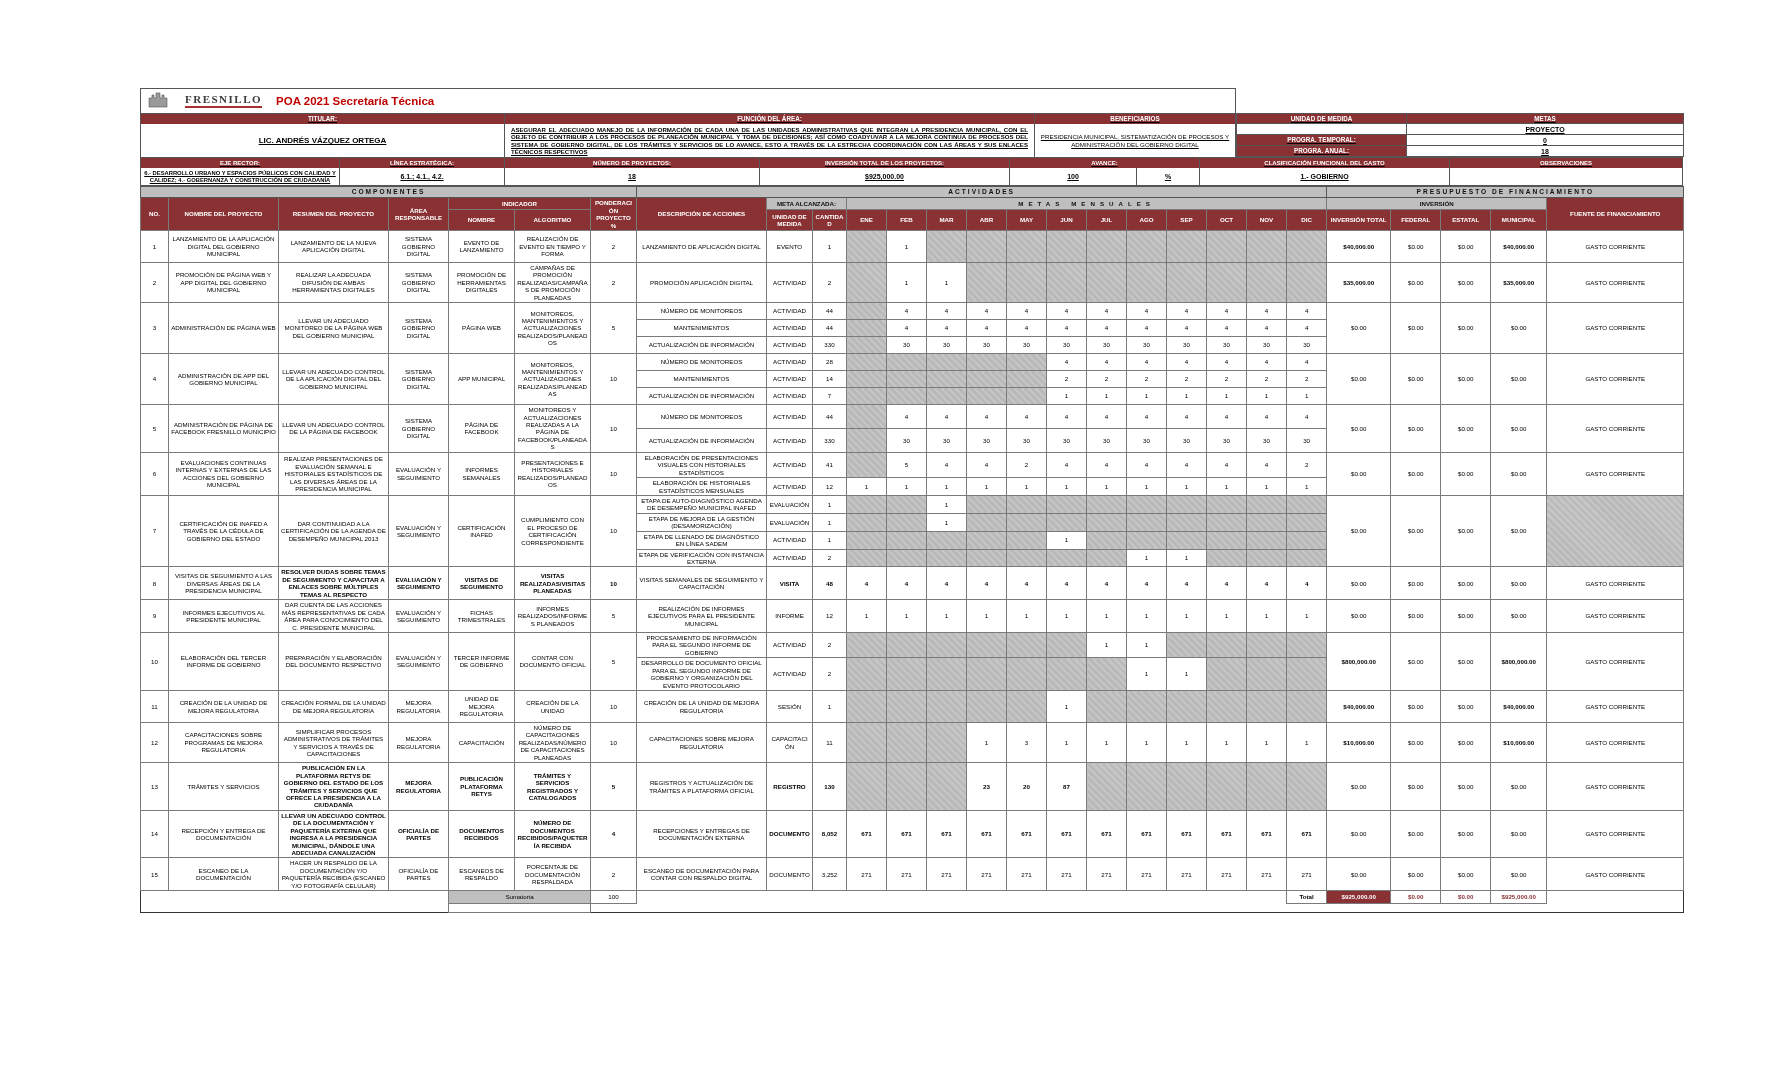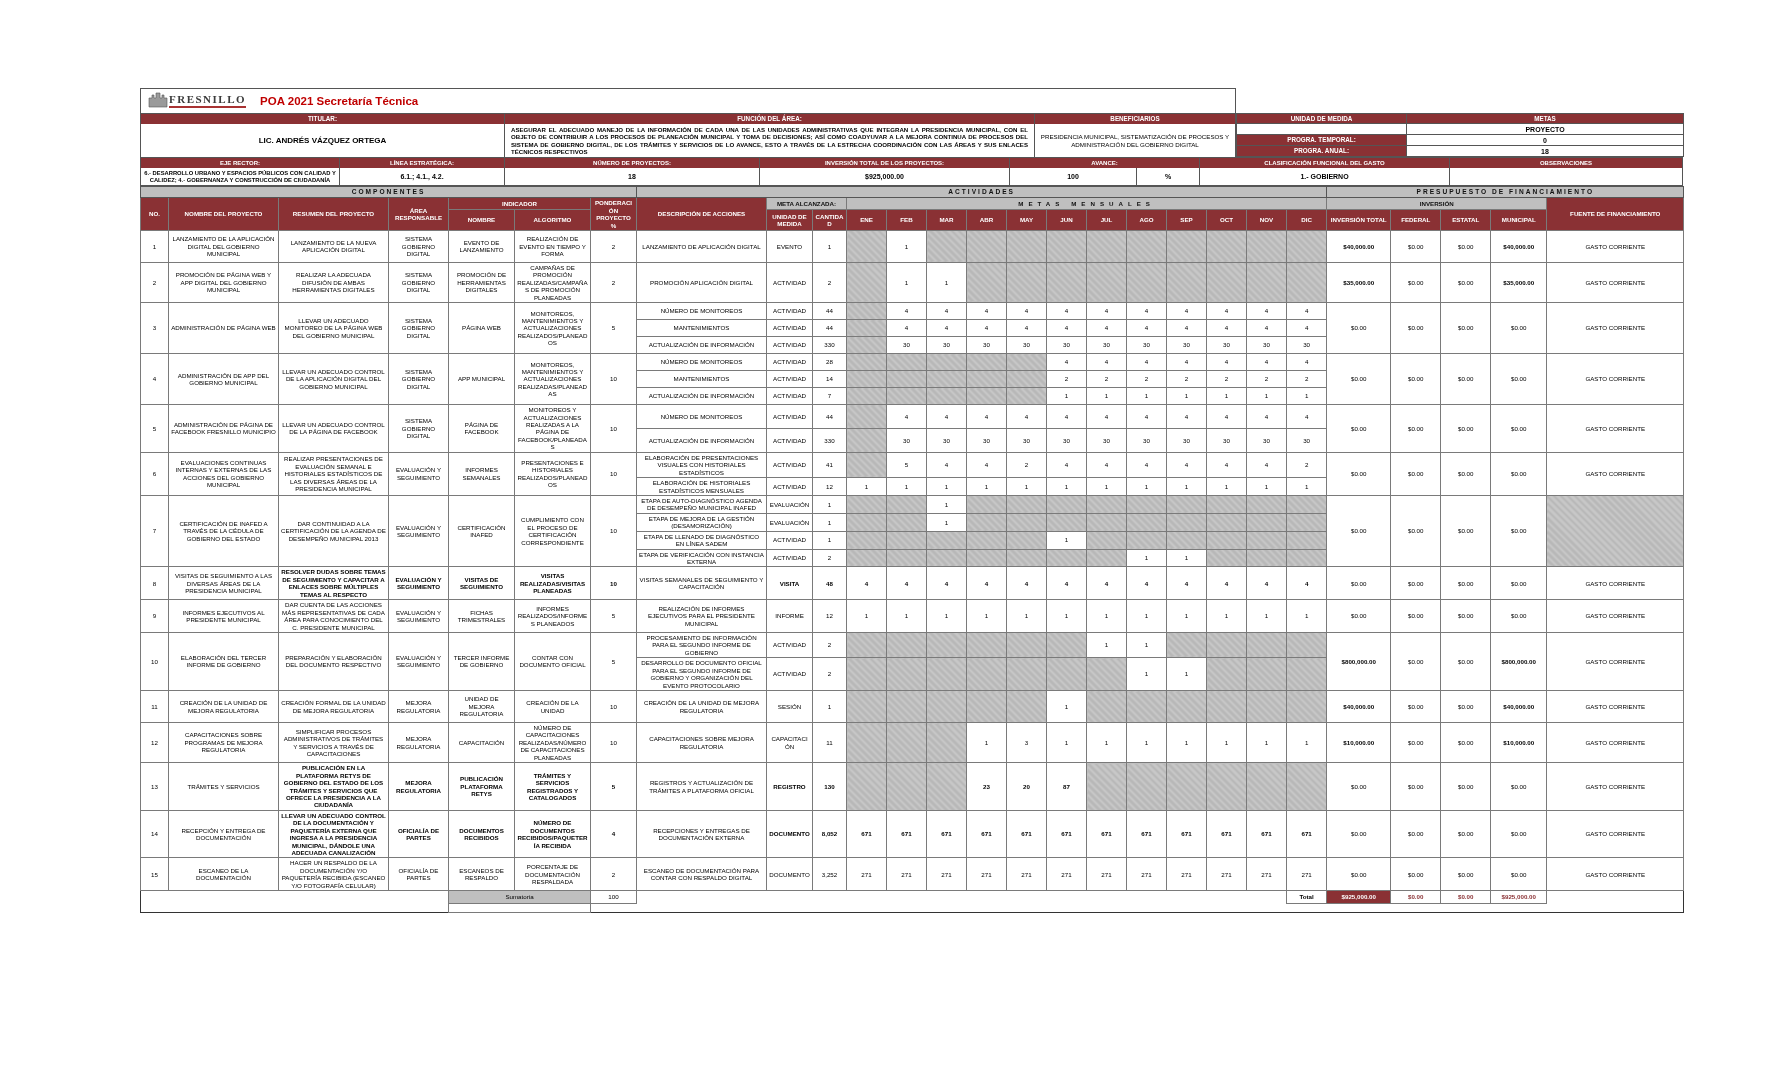--- a/index.html
+++ b/index.html
@@ -1,29 +1,29 @@
 <!DOCTYPE html>
 <html><head>
 <meta charset="utf-8">
 <style>
   * { margin:0; padding:0; box-sizing:border-box; }
   html,body { width:1792px; height:1088px; background:#ffffff; font-family:"Liberation Sans",sans-serif; overflow:hidden; }
   .sheet { position:relative; margin:88px 0 0 140px; width:1543px; }
 
   
   .logo-strip { width:1096px; height:26px; border:1px solid #555; display:flex; align-items:center; padding:1px 6px; gap:14px; background:#fff; }
-  .logo { display:flex; align-items:center; gap:0; }
+  .logo { display:flex; align-items:center; gap:16px; }
   .logo-name { font-family:"Liberation Serif",serif; font-weight:bold; font-size:11px; letter-spacing:1.5px; color:#3c3c3c; border-bottom:2px solid #a83232; line-height:1.05; }
   .doc-title { color:#c00000; font-weight:bold; font-size:11.5px;text-align:right; }
 
   
   .maroon { background:#8a3134; color:#fff; }
   .bandlabel { font-size:6.3px; font-weight:bold; text-align:center; padding:2px 1px; line-height:1; }
   .hdr-row { display:flex; width:1543px; }
-  .blk { border:1px solid #555; border-top:none; display:flex; flex-direction:column; background:#fff; }
+  .blk { border:1px solid #555; border-top:none; display:flex; flex-direction:column; background:#fff;text-decoration:underline; }
   .blk + .blk { border-left:none; }
   .val-area { flex:1; display:flex; align-items:center; justify-content:center; text-align:center; }
 
   
   .titular-name { font-weight:bold; font-size:8px; }
   .funcion-text { font-size:6.1px; font-weight:600; text-align:justify; padding:2px 6px; line-height:1.18; }
   .benef-text { font-size:6.2px; padding:2px 4px; line-height:1.2; }
   .metas-grid { display:grid; grid-template-columns:170px 277px; }
   .mg-cell { border:1px solid #555; margin-top:-1px; margin-left:-1px; font-size:6.3px; display:flex; align-items:center; justify-content:center; padding:1.5px 2px; line-height:1; }
   .mg-label { font-weight:bold; }

